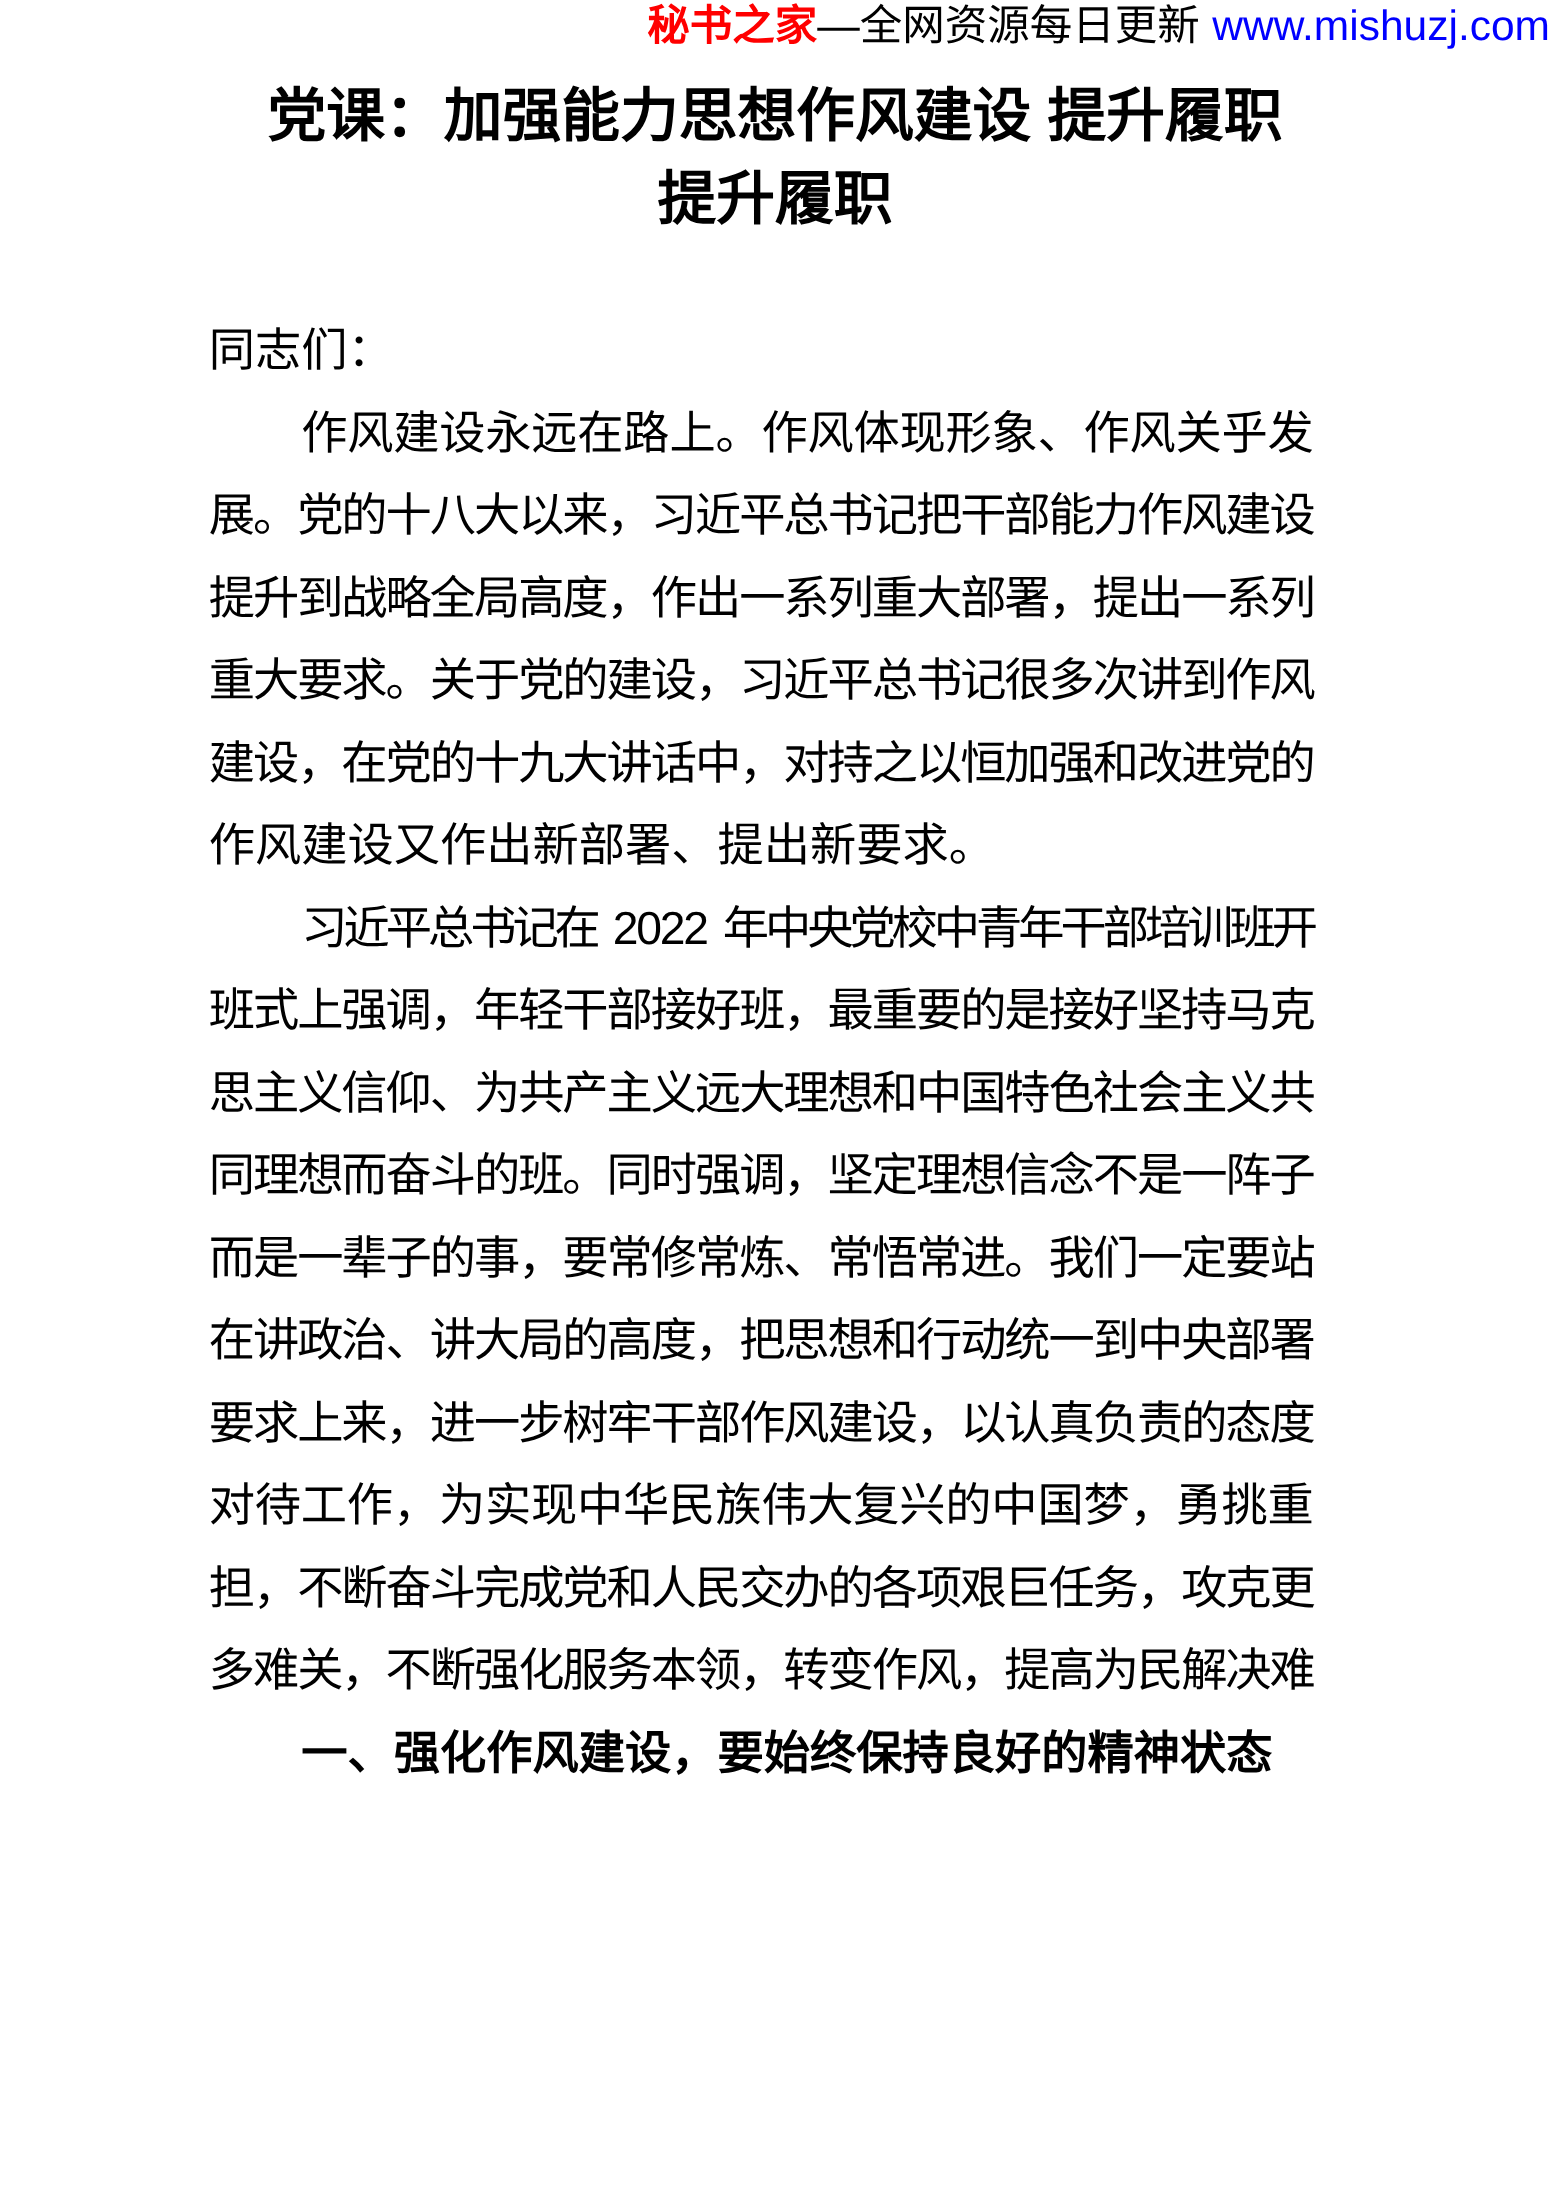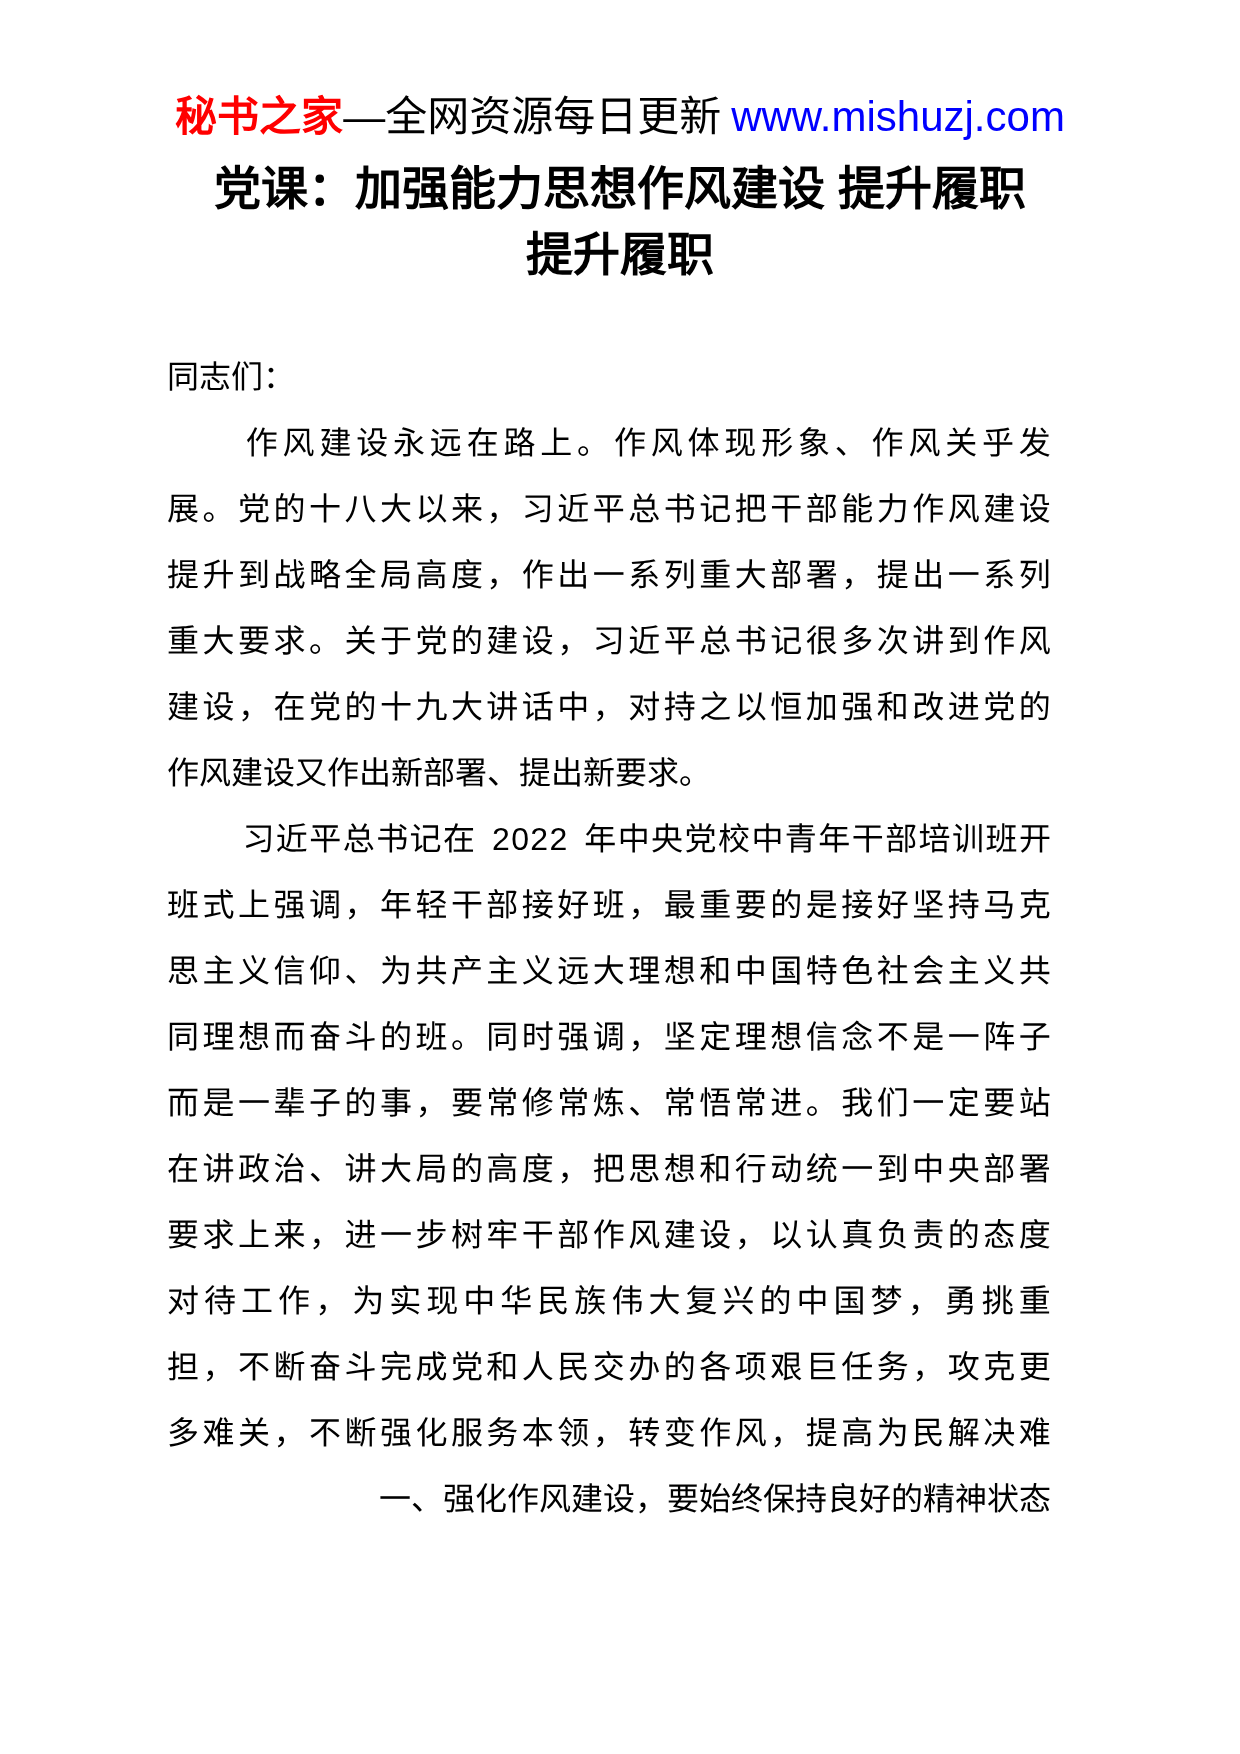--- a/index.html
+++ b/index.html
@@ -11,23 +11,22 @@
     position: relative;
     width: 1240px;
     height: 1754px;
     background: #ffffff;
     overflow: hidden;
     font-family: "Liberation Sans", sans-serif;
     color: #000000;
   }
   
   .header {
-    padding-top: 96px;
-    text-align: center;
-    font-size: 42px;
+    text-align: right;
+    font-size: 34px;
     line-height: 42px;
     white-space: nowrap;
   }
   .brand {
     font-weight: bold;
   }
   .url {
     text-decoration: none;
     margin-left: 10px;
   }
@@ -36,21 +35,21 @@
     margin: 18px 0 0 0;
     text-align: center;
     font-size: 47px;
     font-weight: bold;
     line-height: 66px;
   }
   
   .body-block {
     margin: 56px 0 0 167px;
     width: 884px;
-    font-size: 32px;
+    font-size: 37px;
   }
   .line {
     height: 66px;
     line-height: 66px;
     white-space: nowrap;
   }
   
   .line.j {
     display: flex;
     justify-content: space-between;
@@ -65,22 +64,21 @@
     width: 14px;
   }
   .line.j .indent {
     flex: 0 0 auto;
     width: 74px;
   }
   .line.plain.first {
     text-indent: 74px;
   }
   .para.heading .line {
-    font-weight: normal;
-    text-align: right;
+    font-weight: bold;
   }
   .salutation {
     height: 66px;
     line-height: 66px;
   }
 </style>
 </head>
 <body>
 
 <div class="page">

